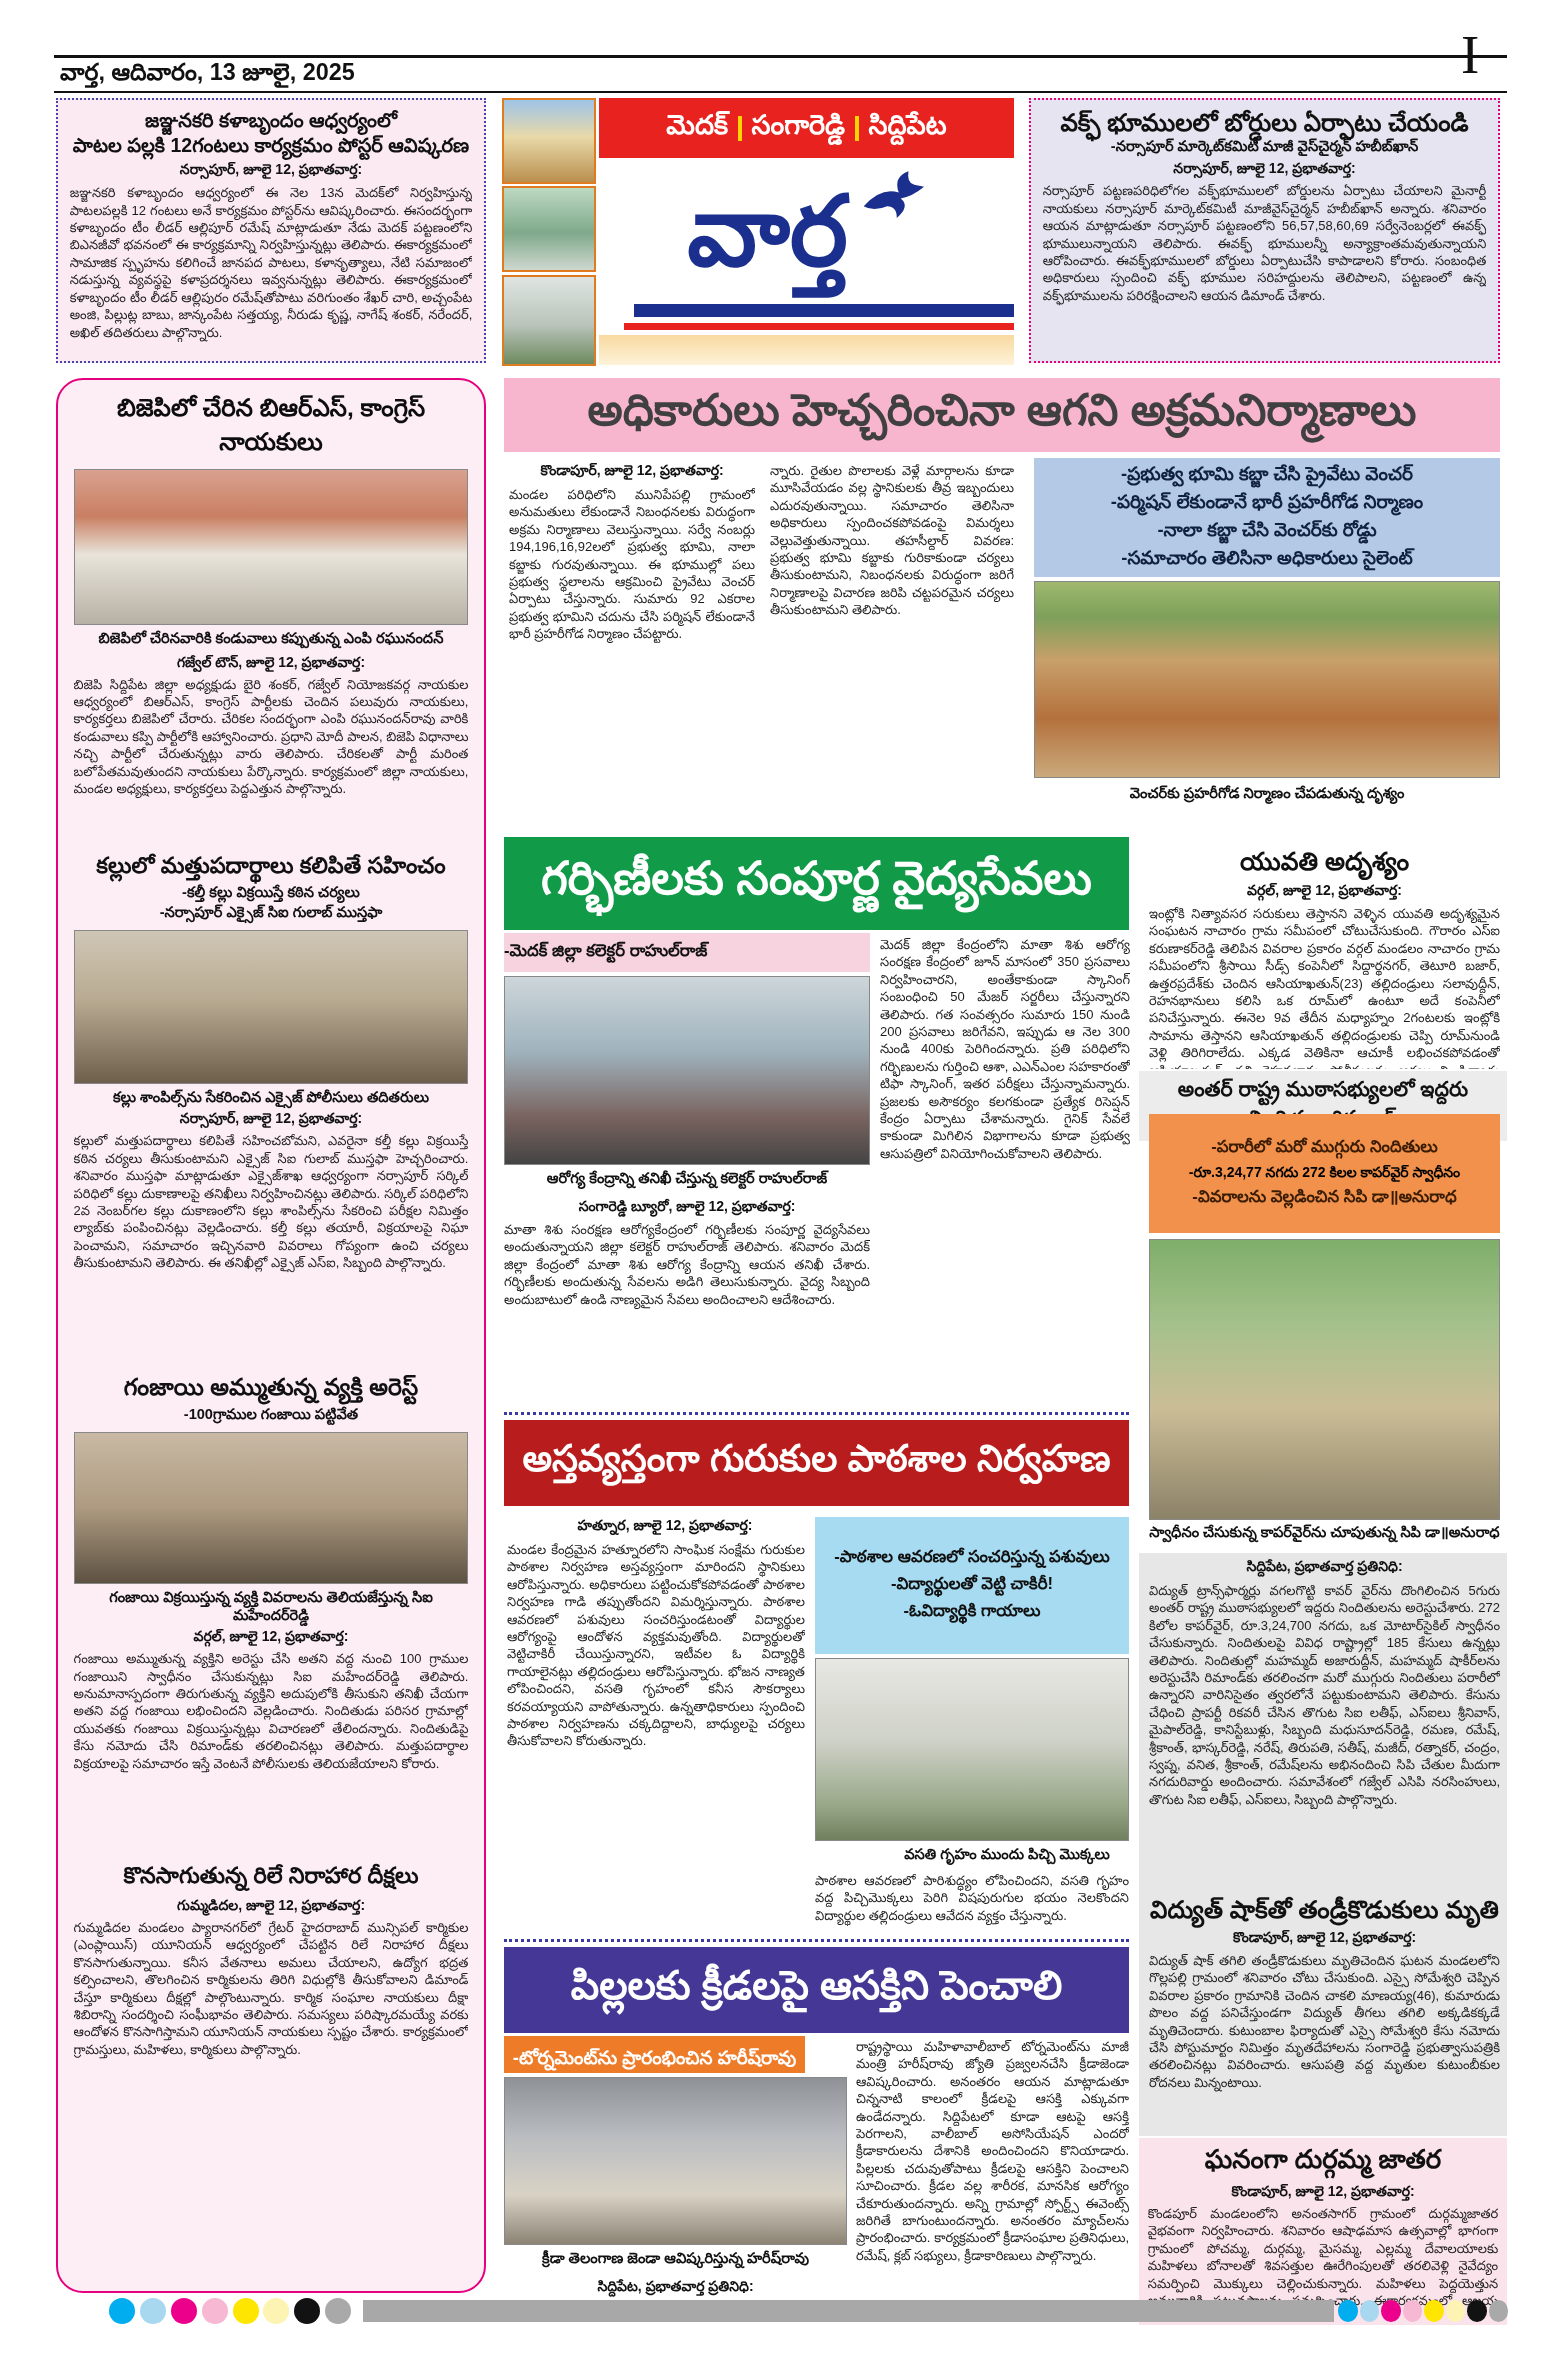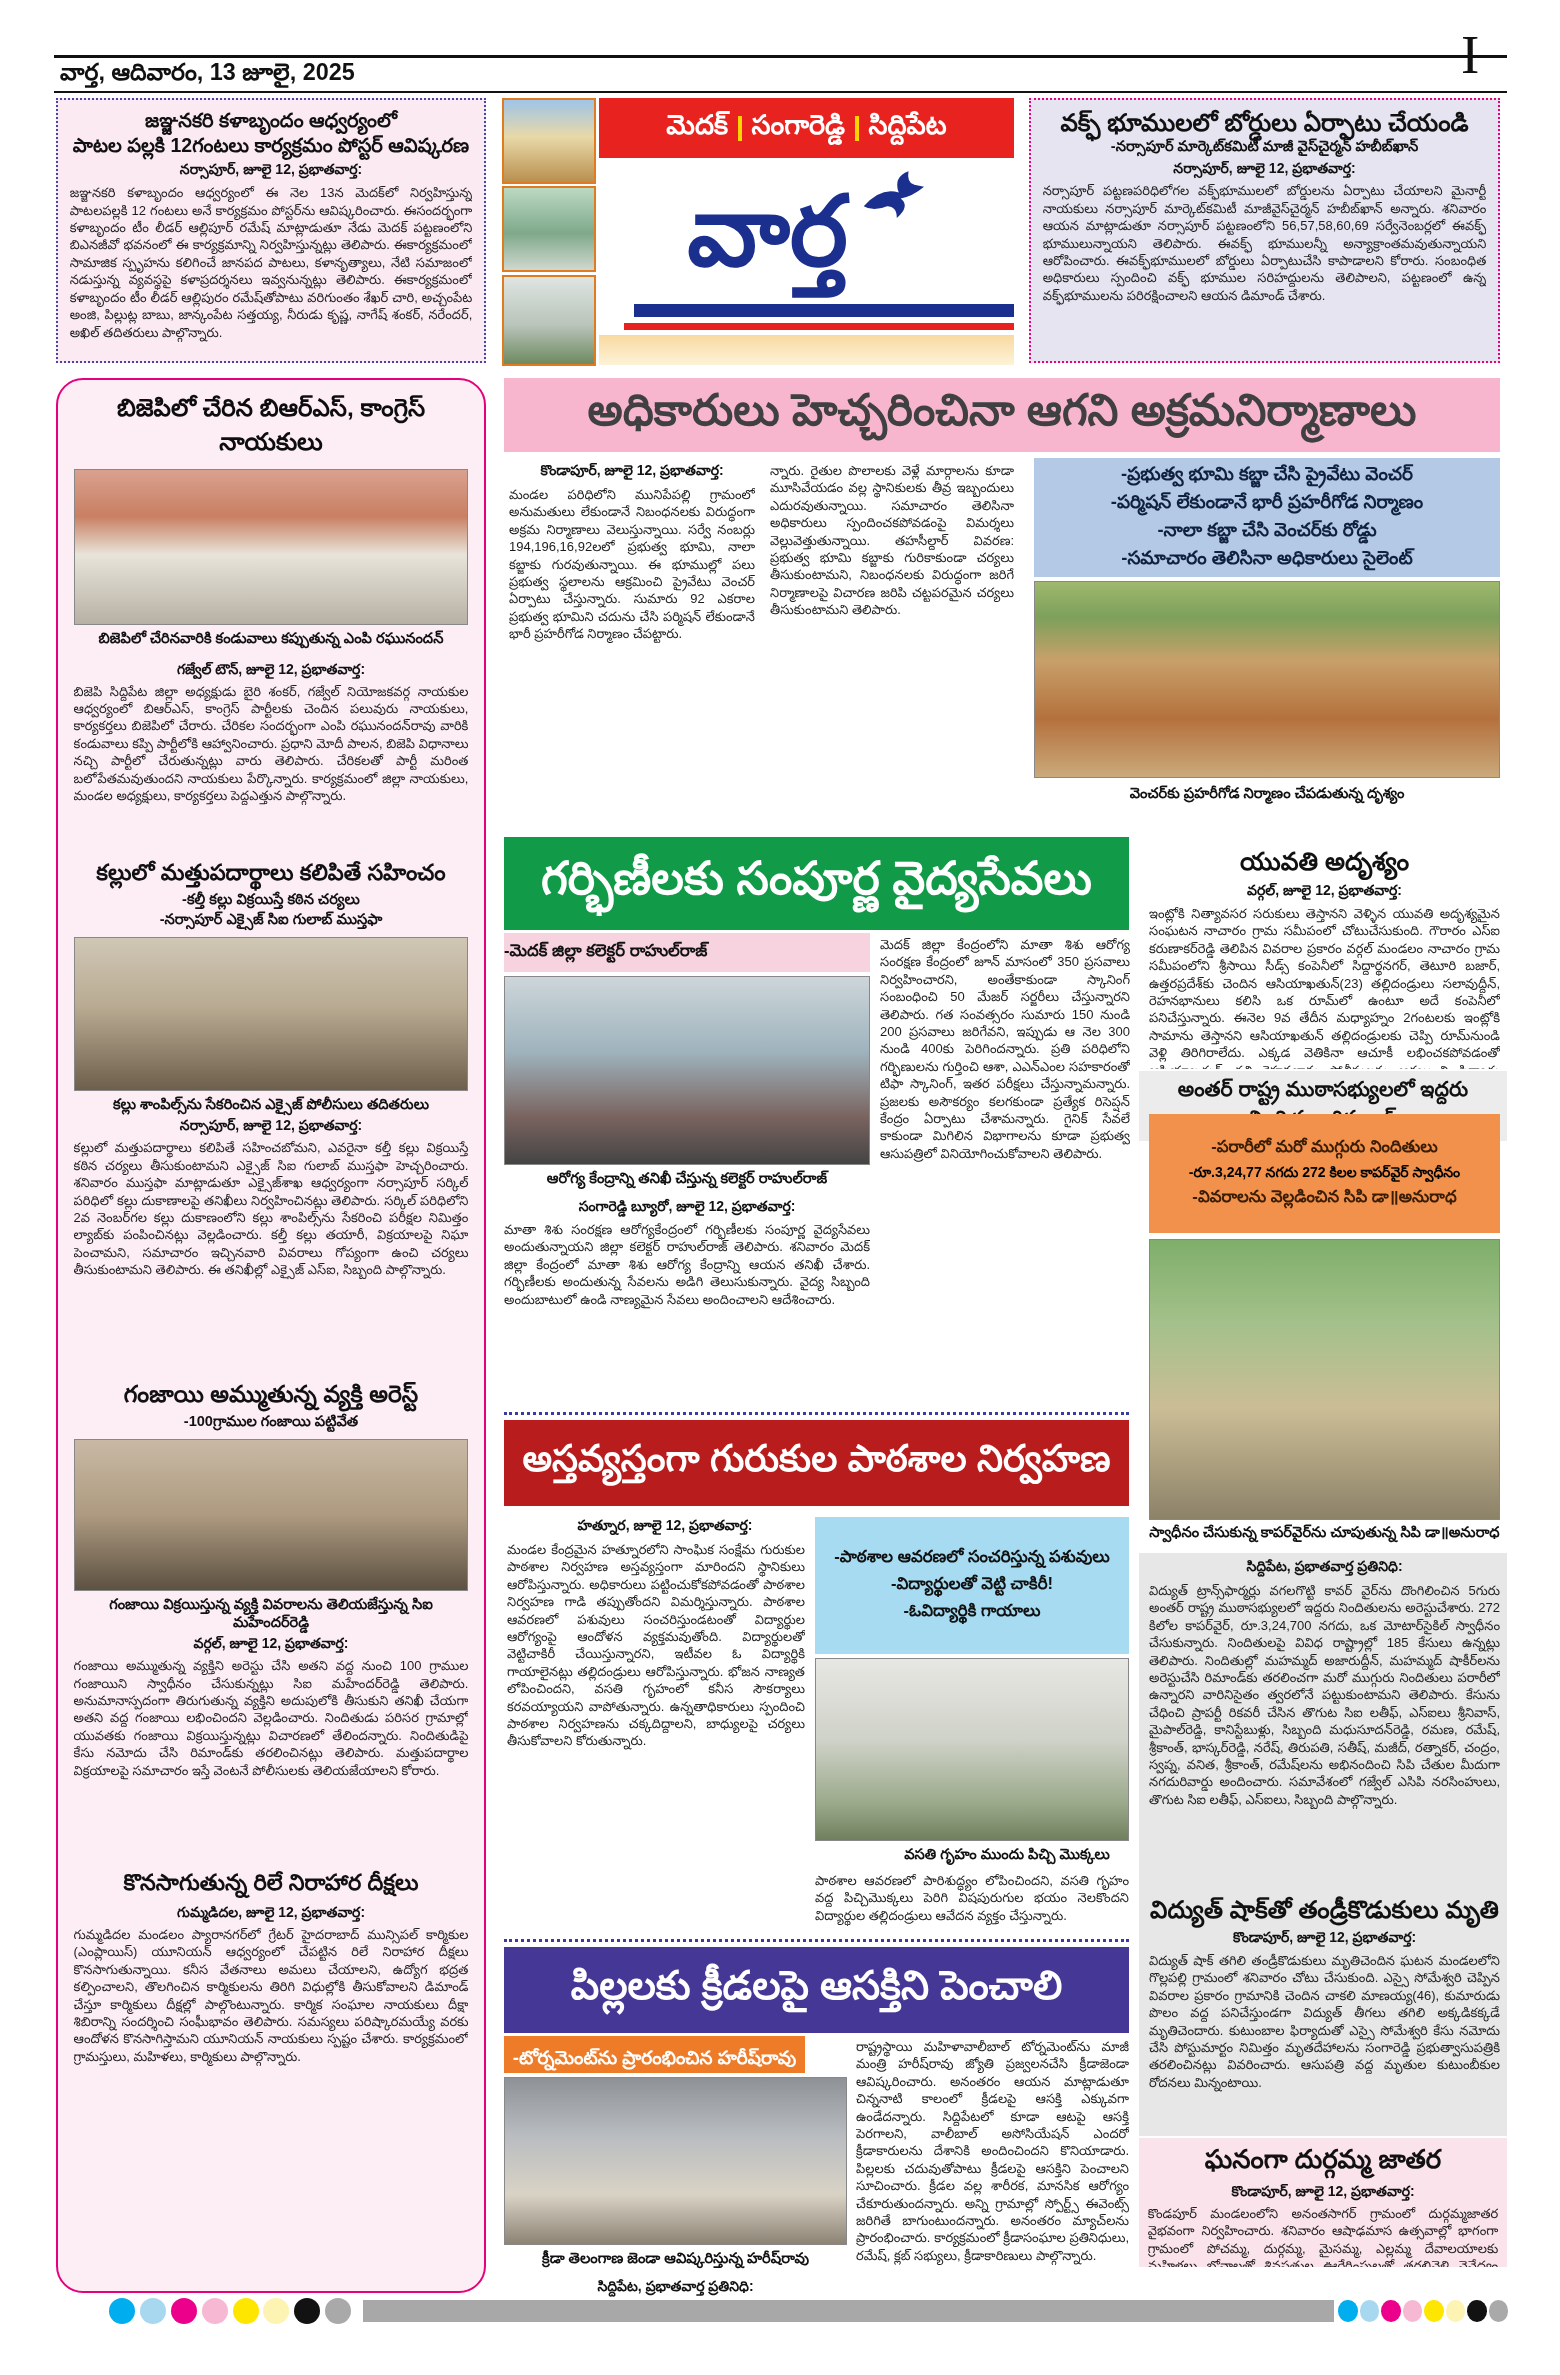--- a/index.html
+++ b/index.html
@@ -129,21 +129,21 @@
 <div class="abs body-txt" style="left:856px;top:2038px;width:273px;height:322px">రాష్ట్రస్థాయి మహిళావాలీబాల్ టోర్నమెంట్‌ను మాజీ మంత్రి హరీష్‌రావు జ్యోతి ప్రజ్వలనచేసి క్రీడాజెండా ఆవిష్కరించారు. అనంతరం ఆయన మాట్లాడుతూ చిన్ననాటి కాలంలో క్రీడలపై ఆసక్తి ఎక్కువగా ఉండేదన్నారు. సిద్దిపేటలో కూడా ఆటపై ఆసక్తి పెరగాలని, వాలీబాల్ అసోసియేషన్ ఎందరో క్రీడాకారులను దేశానికి అందించిందని కొనియాడారు. పిల్లలకు చదువుతోపాటు క్రీడలపై ఆసక్తిని పెంచాలని సూచించారు. క్రీడల వల్ల శారీరక, మానసిక ఆరోగ్యం చేకూరుతుందన్నారు. అన్ని గ్రామాల్లో స్పోర్ట్స్ ఈవెంట్స్ జరిగితే బాగుంటుందన్నారు. అనంతరం మ్యాచ్‌లను ప్రారంభించారు. కార్యక్రమంలో క్రీడాసంఘాల ప్రతినిధులు, రమేష్, క్లబ్ సభ్యులు, క్రీడాకారిణులు పాల్గొన్నారు.</div>
 <div class="abs photo ph-volley" style="left:504px;top:2077px;width:343px;height:168px"></div>
 <div class="abs caption" style="left:504px;top:2249px;width:343px">క్రీడా తెలంగాణ జెండా ఆవిష్కరిస్తున్న హరీష్‌రావు</div>
 <div class="abs dateline" style="left:504px;top:2278px;width:343px">సిద్దిపేట, ప్రభాతవార్త ప్రతినిధి:</div>
 
 <div class="abs" style="left:56px;top:378px;width:430px;height:1915px;background:#fdeef6;border:2.9px solid #e5007d;border-radius:27px;padding:13.7px 15.6px;overflow:hidden">
 
   <div class="ctr bold" style="font-size:24.4px;color:#0d0d0d">బిజెపిలో చేరిన బిఆర్ఎస్, కాంగ్రెస్ నాయకులు</div>
   <div class="photo ph-bjp" style="width:100%;height:156px;margin:7.8px 0 3.9px"></div>
   <div class="caption">బిజెపిలో చేరినవారికి కండువాలు కప్పుతున్న ఎంపి రఘునందన్</div>
-  <div class="dateline" style="margin-top:13px">గజ్వేల్ టౌన్, జూలై 12, ప్రభాతవార్త:</div>
+  <div class="dateline" style="margin-top:6px">గజ్వేల్ టౌన్, జూలై 12, ప్రభాతవార్త:</div>
   <div class="body-txt" style="height:168px;margin-top:2px">బిజెపి సిద్దిపేట జిల్లా అధ్యక్షుడు బైరి శంకర్, గజ్వేల్ నియోజకవర్గ నాయకుల ఆధ్వర్యంలో బిఆర్ఎస్, కాంగ్రెస్ పార్టీలకు చెందిన పలువురు నాయకులు, కార్యకర్తలు బిజెపిలో చేరారు. చేరికల సందర్భంగా ఎంపి రఘునందన్‌రావు వారికి కండువాలు కప్పి పార్టీలోకి ఆహ్వానించారు. ప్రధాని మోదీ పాలన, బిజెపి విధానాలు నచ్చి పార్టీలో చేరుతున్నట్లు వారు తెలిపారు. చేరికలతో పార్టీ మరింత బలోపేతమవుతుందని నాయకులు పేర్కొన్నారు. కార్యక్రమంలో జిల్లా నాయకులు, మండల అధ్యక్షులు, కార్యకర్తలు పెద్దఎత్తున పాల్గొన్నారు.</div>
 
   <div class="ctr bold" style="font-size:22.4px;margin-top:9.8px">కల్లులో మత్తుపదార్థాలు కలిపితే సహించం</div>
   <div class="ctr bold" style="font-size:14.6px">-కల్తీ కల్లు విక్రయిస్తే కఠిన చర్యలు</div>
   <div class="ctr bold" style="font-size:14.6px">-నర్సాపూర్ ఎక్సైజ్ సిఐ గులాబ్ ముస్తఫా</div>
   <div class="photo ph-excise" style="width:100%;height:154px;margin:5.9px 0 3.9px"></div>
   <div class="caption">కల్లు శాంపిల్స్‌ను సేకరించిన ఎక్సైజ్ పోలీసులు తదితరులు</div>
   <div class="dateline" style="margin-top:3.9px">నర్సాపూర్, జూలై 12, ప్రభాతవార్త:</div>
   <div class="body-txt" style="height:232px;margin-top:2px">కల్లులో మత్తుపదార్థాలు కలిపితే సహించబోమని, ఎవరైనా కల్తీ కల్లు విక్రయిస్తే కఠిన చర్యలు తీసుకుంటామని ఎక్సైజ్ సిఐ గులాబ్ ముస్తఫా హెచ్చరించారు. శనివారం ముస్తఫా మాట్లాడుతూ ఎక్సైజ్‌శాఖ ఆధ్వర్యంగా నర్సాపూర్ సర్కిల్ పరిధిలో కల్లు దుకాణాలపై తనిఖీలు నిర్వహించినట్లు తెలిపారు. సర్కిల్ పరిధిలోని 2వ నెంబర్‌గల కల్లు దుకాణంలోని కల్లు శాంపిల్స్‌ను సేకరించి పరీక్షల నిమిత్తం ల్యాబ్‌కు పంపించినట్లు వెల్లడించారు. కల్తీ కల్లు తయారీ, విక్రయాలపై నిఘా పెంచామని, సమాచారం ఇచ్చినవారి వివరాలు గోప్యంగా ఉంచి చర్యలు తీసుకుంటామని తెలిపారు. ఈ తనిఖీల్లో ఎక్సైజ్ ఎస్ఐ, సిబ్బంది పాల్గొన్నారు.</div>
 
@@ -175,21 +175,21 @@
 <div class="abs caption" style="left:1149px;top:1523px;width:351px">స్వాధీనం చేసుకున్న కాపర్‌వైర్‌ను చూపుతున్న సిపి డా॥అనురాధ</div>
 
 <div class="abs" style="left:1139px;top:1553px;width:368px;height:583px;background:#e7e7e7"></div>
 <div class="abs dateline" style="left:1149px;top:1558px;width:351px">సిద్దిపేట, ప్రభాతవార్త ప్రతినిధి:</div>
 <div class="abs body-txt" style="left:1149px;top:1582px;width:351px;height:308px">విద్యుత్ ట్రాన్స్‌ఫార్మర్లు వగలగొట్టి కావర్ వైర్‌ను దొంగిలించిన 5గురు అంతర్ రాష్ట్ర ముఠాసభ్యులలో ఇద్దరు నిందితులను అరెస్టుచేశారు. 272 కిలోల కాపర్‌వైర్, రూ.3,24,700 నగదు, ఒక మోటార్‌సైకిల్ స్వాధీనం చేసుకున్నారు. నిందితులపై వివిధ రాష్ట్రాల్లో 185 కేసులు ఉన్నట్లు తెలిపారు. నిందితుల్లో మహమ్మద్ అజారుద్దీన్, మహమ్మద్ షాకీర్‌లను అరెస్టుచేసి రిమాండ్‌కు తరలించగా మరో ముగ్గురు నిందితులు పరారీలో ఉన్నారని వారినిసైతం త్వరలోనే పట్టుకుంటామని తెలిపారు. కేసును చేధించి ప్రాపర్టీ రికవరీ చేసిన తొగుట సిఐ లతీఫ్, ఎస్ఐలు శ్రీనివాస్, మైపాల్‌రెడ్డి, కానిస్టేబుళ్లు, సిబ్బంది మధుసూదన్‌రెడ్డి, రమణ, రమేష్, శ్రీకాంత్, భాస్కర్‌రెడ్డి, నరేష్, తిరుపతి, సతీష్, మజీద్, రత్నాకర్, చంద్రం, స్వప్న, వనిత, శ్రీకాంత్, రమేష్‌లను అభినందించి సిపి చేతుల మీదుగా నగదురివార్డు అందించారు. సమావేశంలో గజ్వేల్ ఎసిపి నరసింహులు, తొగుట సిఐ లతీఫ్, ఎస్ఐలు, సిబ్బంది పాల్గొన్నారు.</div>
 
 <div class="abs ctr bold" style="left:1149px;top:1896px;width:351px;font-size:24.4px">విద్యుత్ షాక్‌తో తండ్రీకొడుకులు మృతి</div>
 <div class="abs dateline" style="left:1149px;top:1929px;width:351px">కొండాపూర్, జూలై 12, ప్రభాతవార్త:</div>
 <div class="abs body-txt" style="left:1149px;top:1952px;width:351px;height:179px">విద్యుత్ షాక్ తగిలి తండ్రీకొడుకులు మృతిచెందిన ఘటన మండలలోని గొల్లపల్లి గ్రామంలో శనివారం చోటు చేసుకుంది. ఎస్సై సోమేశ్వరి చెప్పిన వివరాల ప్రకారం గ్రామానికి చెందిన చాకలి మాణయ్య(46), కుమారుడు పొలం వద్ద పనిచేస్తుండగా విద్యుత్ తీగలు తగిలి అక్కడికక్కడే మృతిచెందారు. కుటుంబాల ఫిర్యాదుతో ఎస్సై సోమేశ్వరి కేసు నమోదు చేసి పోస్టుమార్టం నిమిత్తం మృతదేహాలను సంగారెడ్డి ప్రభుత్వాసుపత్రికి తరలించినట్లు వివరించారు. ఆసుపత్రి వద్ద మృతుల కుటుంబీకుల రోదనలు మిన్నంటాయి.</div>
 
-<div class="abs" style="left:1139px;top:2138px;width:368px;height:129px;background:#fbe3ec;padding:5.9px 8.8px;overflow:hidden">
+<div class="abs" style="left:1139px;top:2138px;width:368px;height:187px;background:#fbe3ec;padding:5.9px 8.8px;overflow:hidden">
   <div class="ctr bold" style="font-size:26px">ఘనంగా దుర్గమ్మ జాతర</div>
   <div class="dateline" style="margin:2px 0">కొండాపూర్, జూలై 12, ప్రభాతవార్త:</div>
   <div class="body-txt" style="height:105px">కొండపూర్ మండలంలోని అనంతసాగర్ గ్రామంలో దుర్గమ్మజాతర వైభవంగా నిర్వహించారు. శనివారం ఆషాఢమాస ఉత్సవాల్లో భాగంగా గ్రామంలో పోచమ్మ, దుర్గమ్మ, మైసమ్మ, ఎల్లమ్మ దేవాలయాలకు మహిళలు బోనాలతో శివసత్తుల ఊరేగింపులతో తరలివెళ్లి నైవేద్యం సమర్పించి మొక్కులు చెల్లించుకున్నారు. మహిళలు పెద్దయెత్తున అమ్మవారికి పట్టువస్త్రాలను సమర్పించారు. ఈకార్యక్రమంలో ఆలయ నిర్వాహకులు, గ్రామస్తులు, మహిళలు పెద్ద ఎత్తున పాల్గొన్నారు.</div>
 </div>
 
 <div class="abs" style="left:109px;top:2298px;display:flex;gap:4.9px">
   <span class="dot" style="width:26px;height:26px;background:#00adee"></span>
   <span class="dot" style="width:26px;height:26px;background:#a8d8f0"></span>
   <span class="dot" style="width:26px;height:26px;background:#ec008b"></span>
   <span class="dot" style="width:26px;height:26px;background:#f6b8d2"></span>

